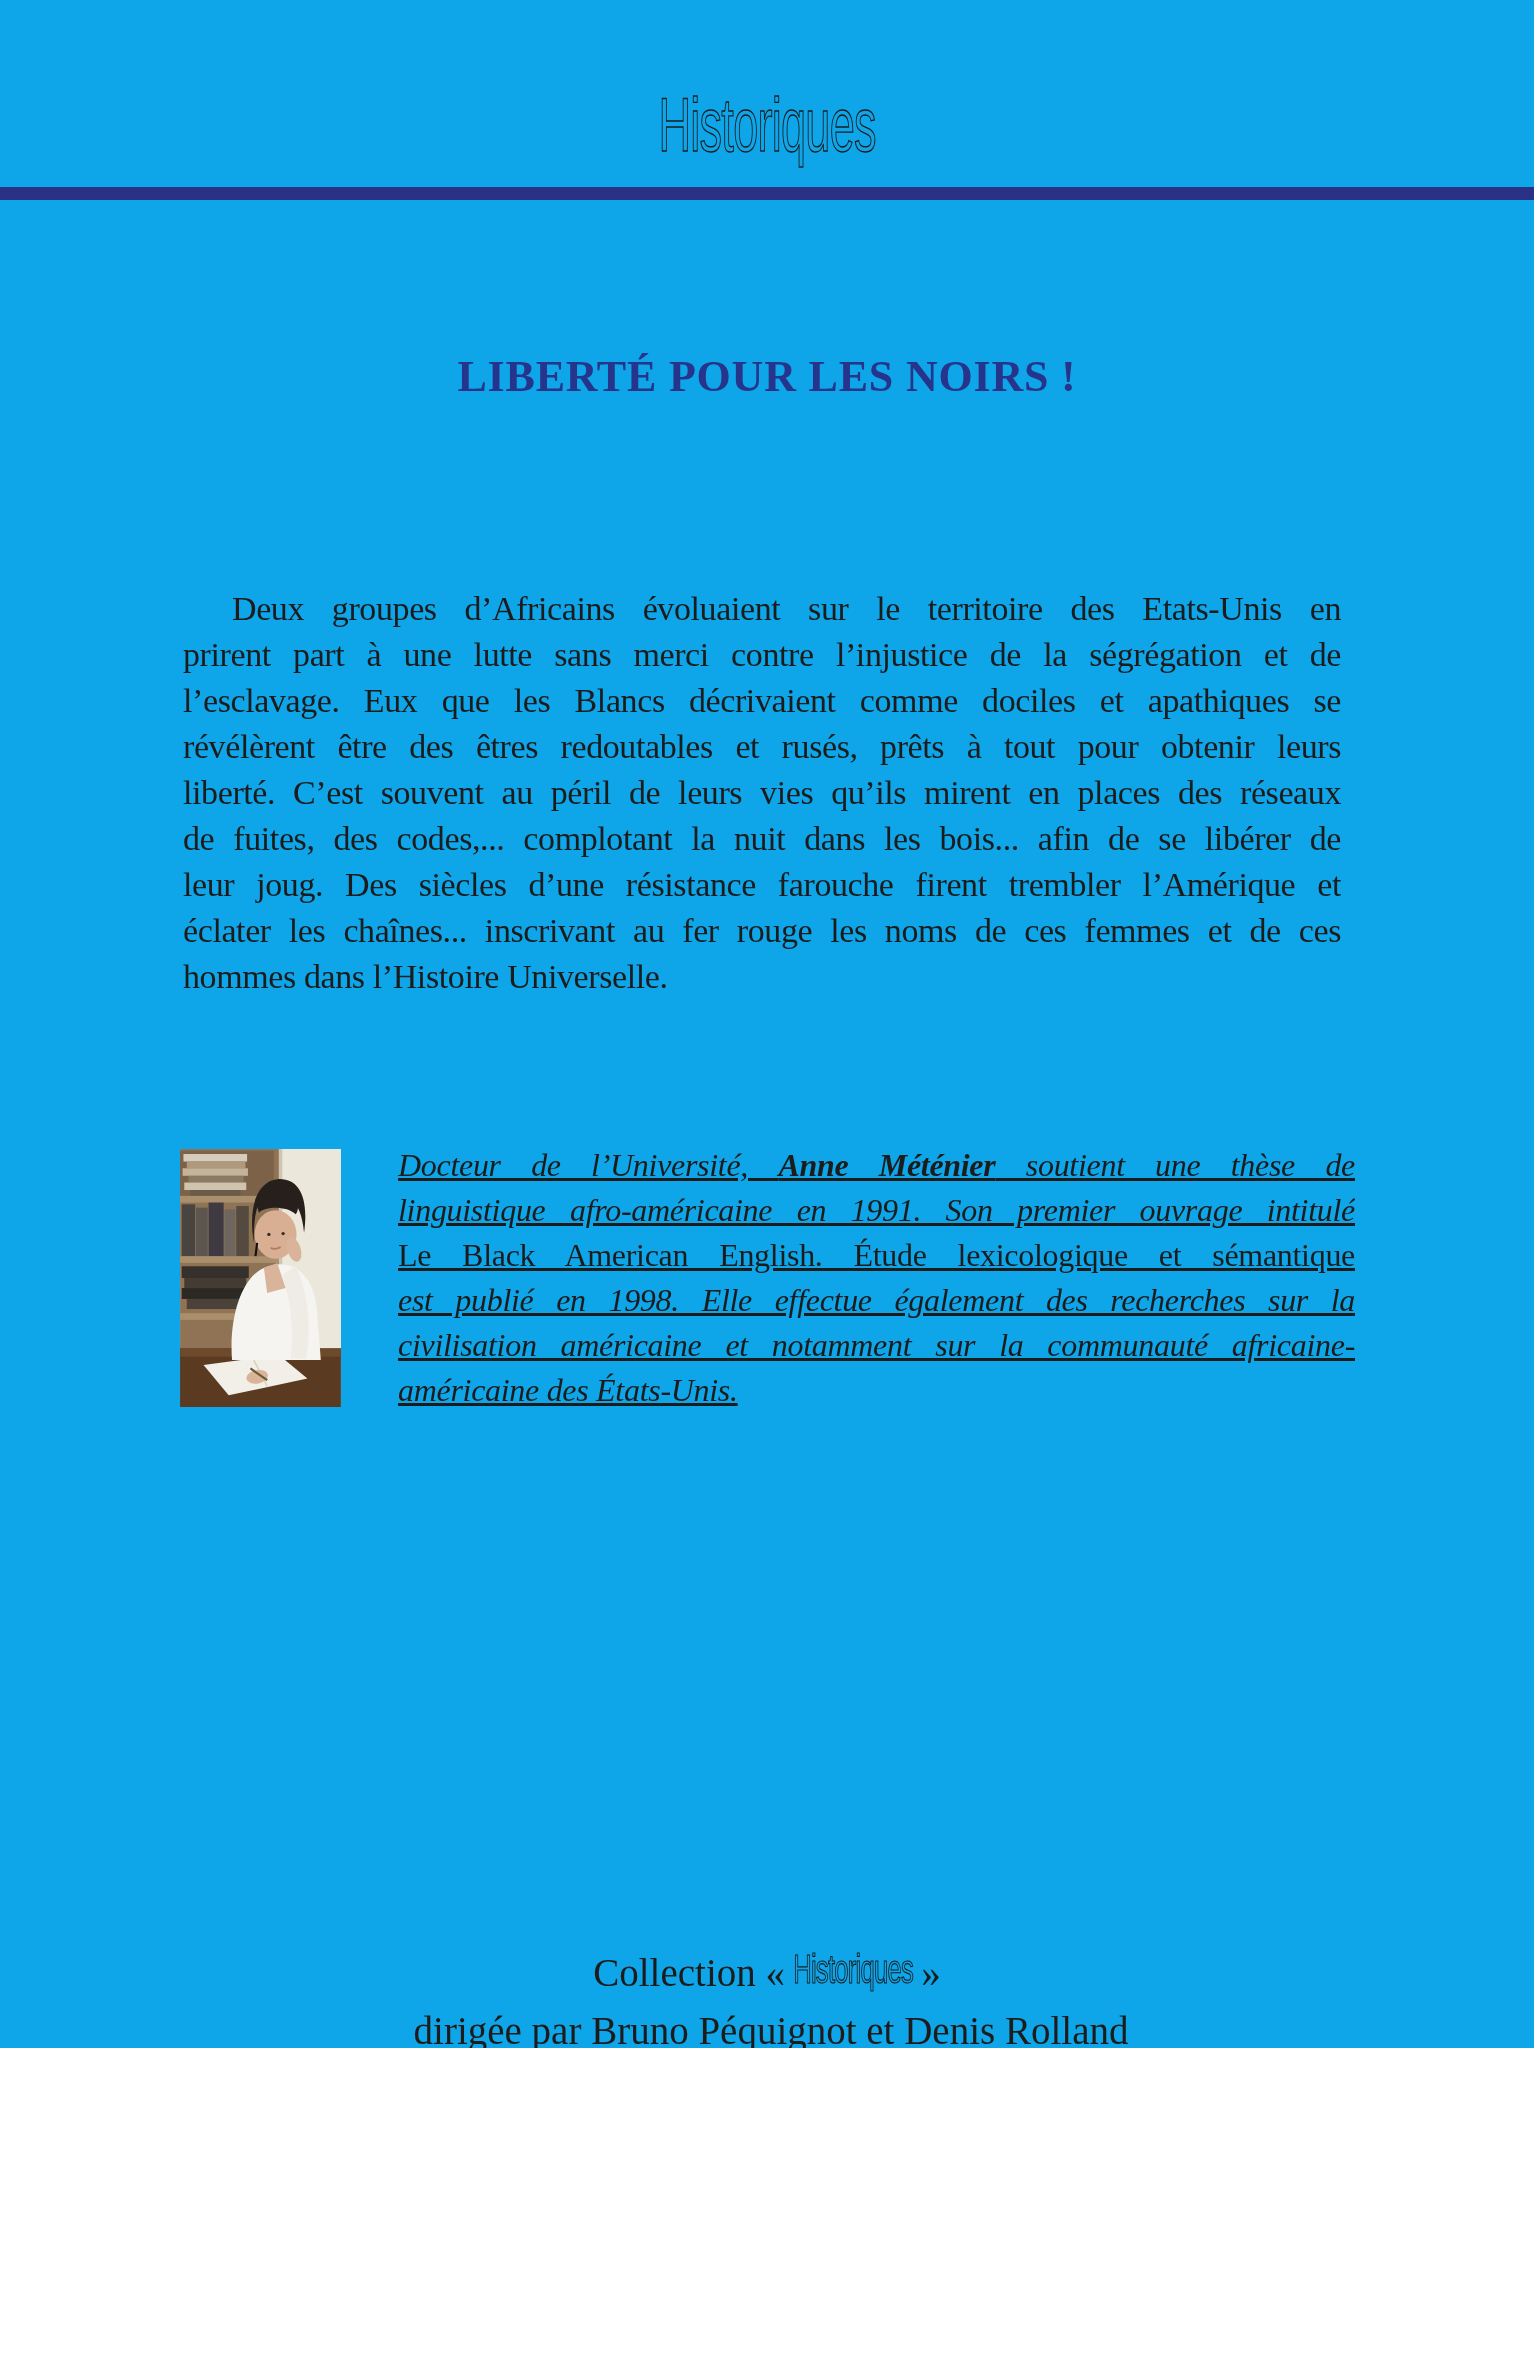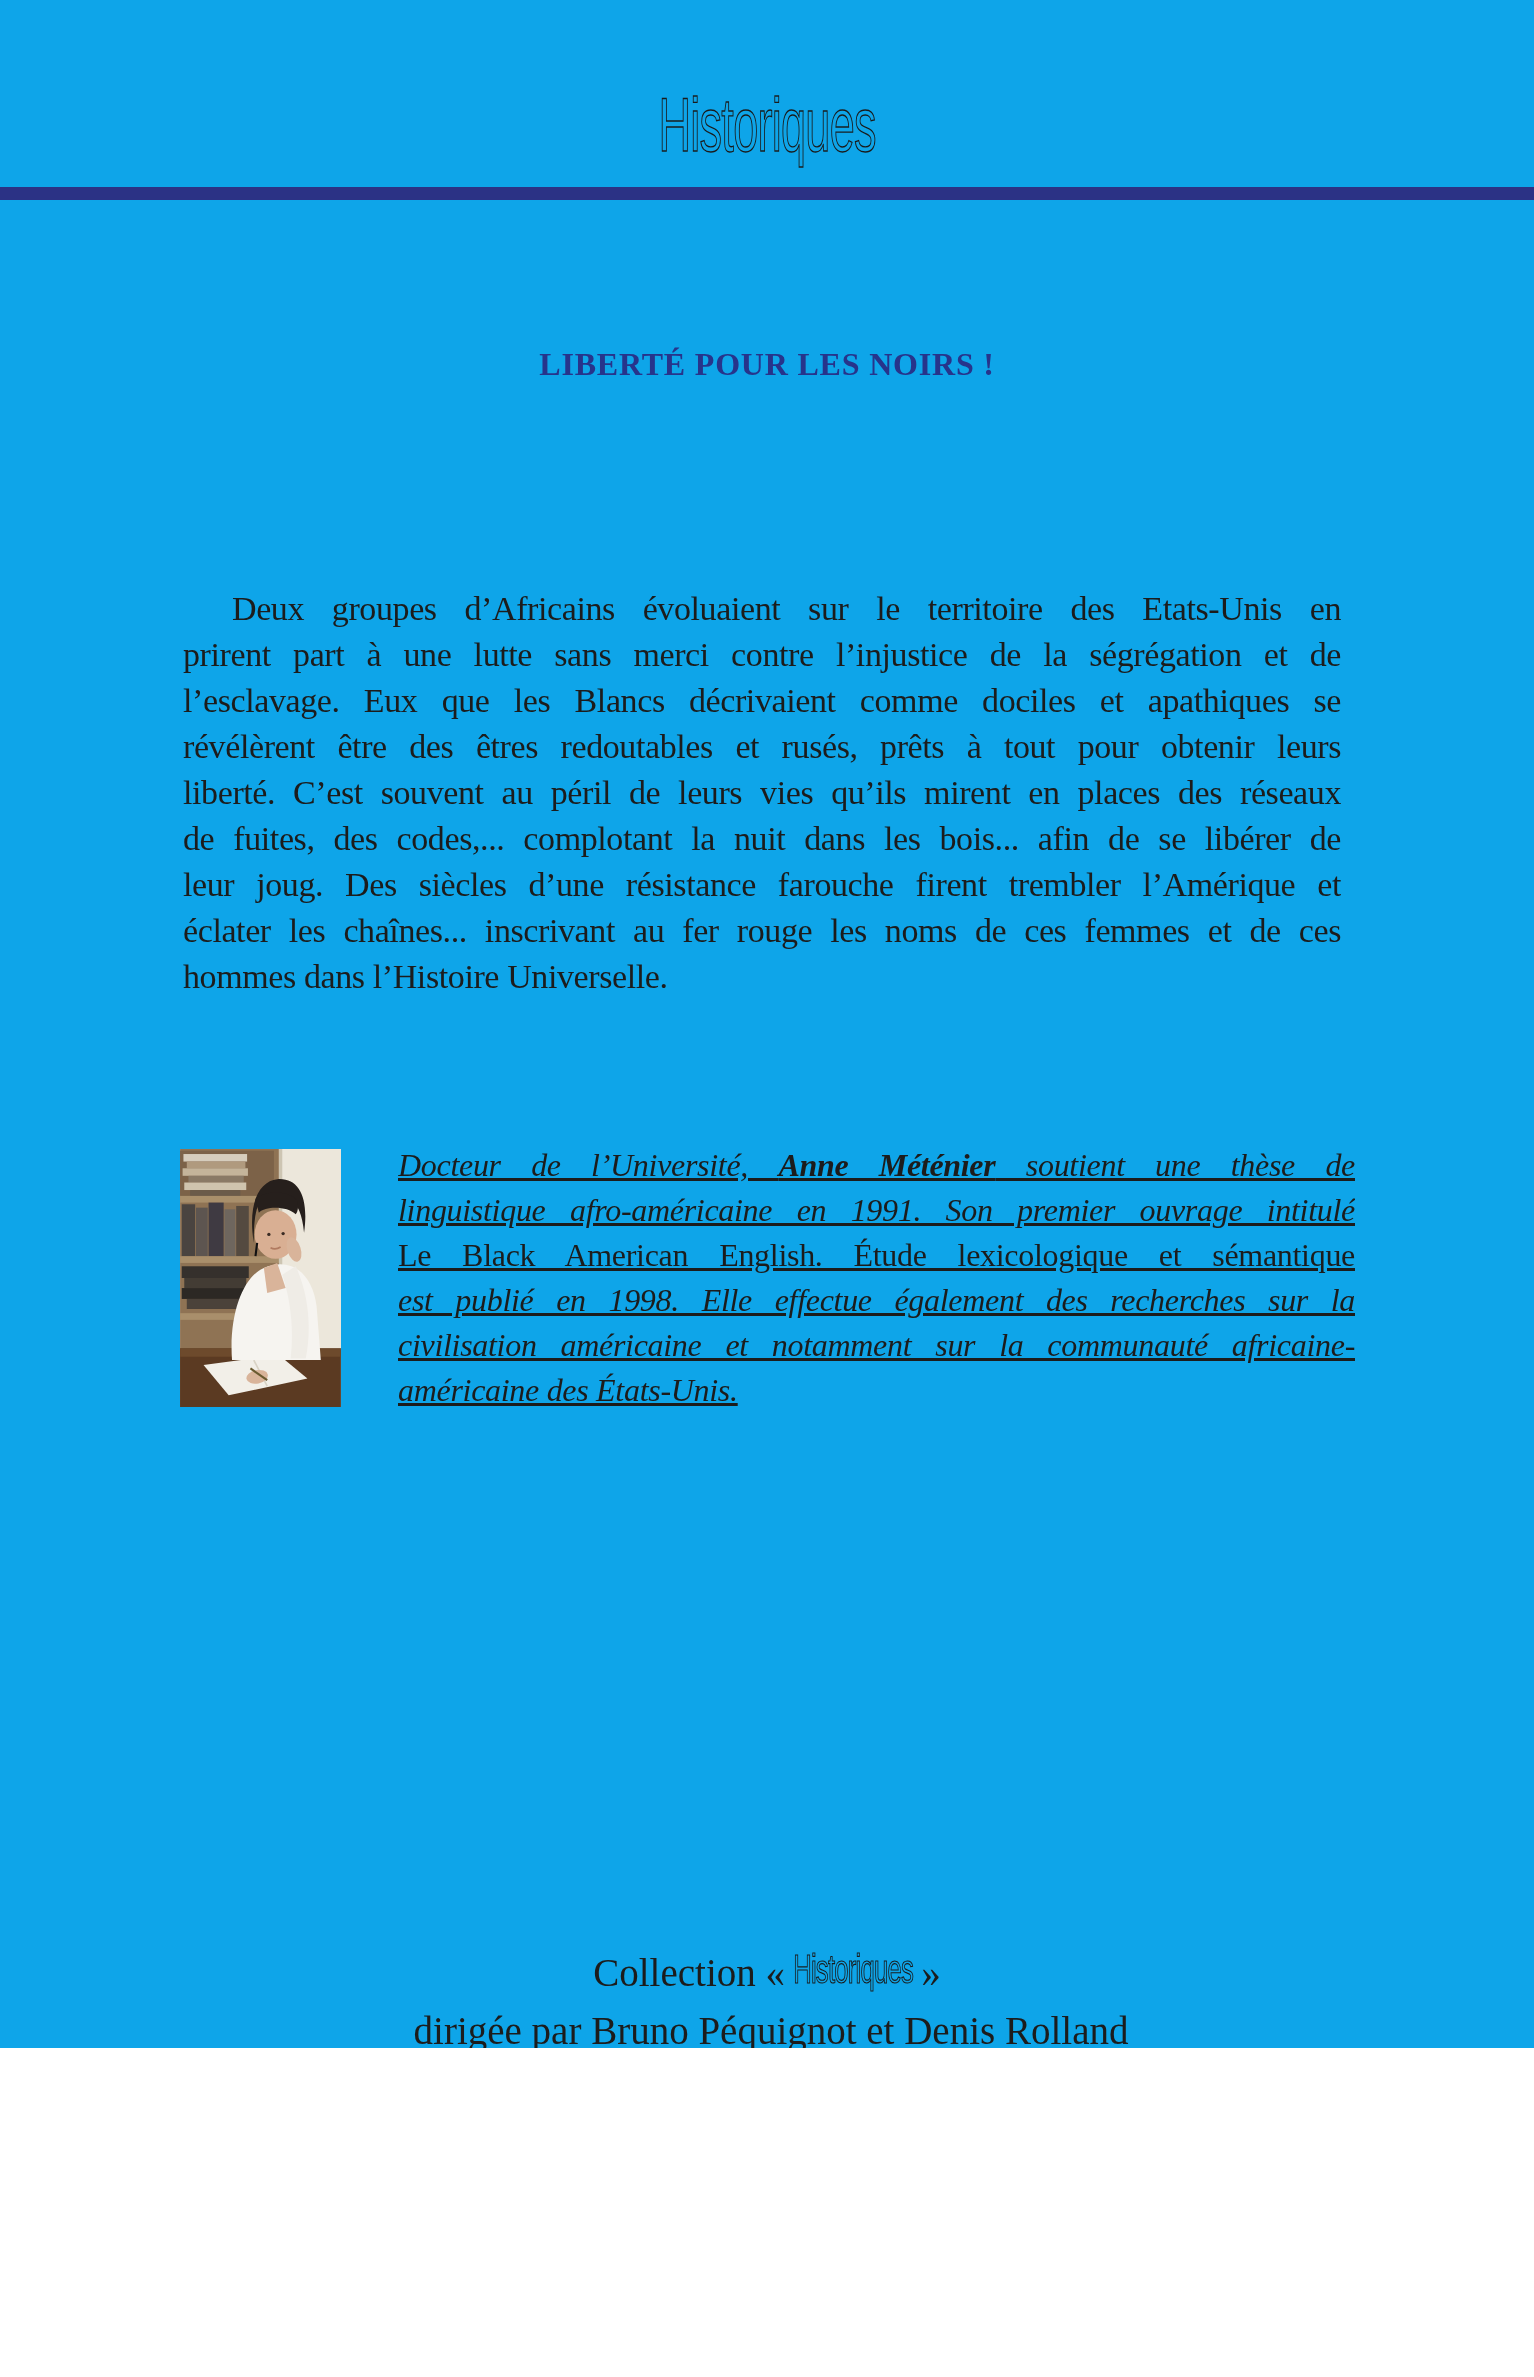--- a/index.html
+++ b/index.html
@@ -27,23 +27,23 @@
     font-size:49px;line-height:84px;
     transform:scale(0.92,1.55);
     transform-origin:50% 82%;
   }
   
   .bar{position:absolute;left:0;width:1534px;background:var(--accent-navy,#2b3285);}
   .bar-top{top:187px;height:13.4px;}
   .bar-bottom{top:2315px;height:12.6px;}
   
   .title{
-    position:absolute;top:337px;left:0;right:0;
+    position:absolute;top:350px;left:0;right:0;
     text-align:center;
-    font-size:32px;line-height:54px;font-weight:bold;
+    font-size:44px;line-height:54px;font-weight:bold;
     letter-spacing:0.8px;
     color:var(--title-blue,#27348b);
   }
   
   .synopsis{position:absolute;left:183px;top:586px;width:1158px;overflow:hidden;}
   .sline{
     font-size:34px;line-height:46px;
     letter-spacing:-0.4px;
     text-align:justify;text-align-last:justify;
     white-space:nowrap;

